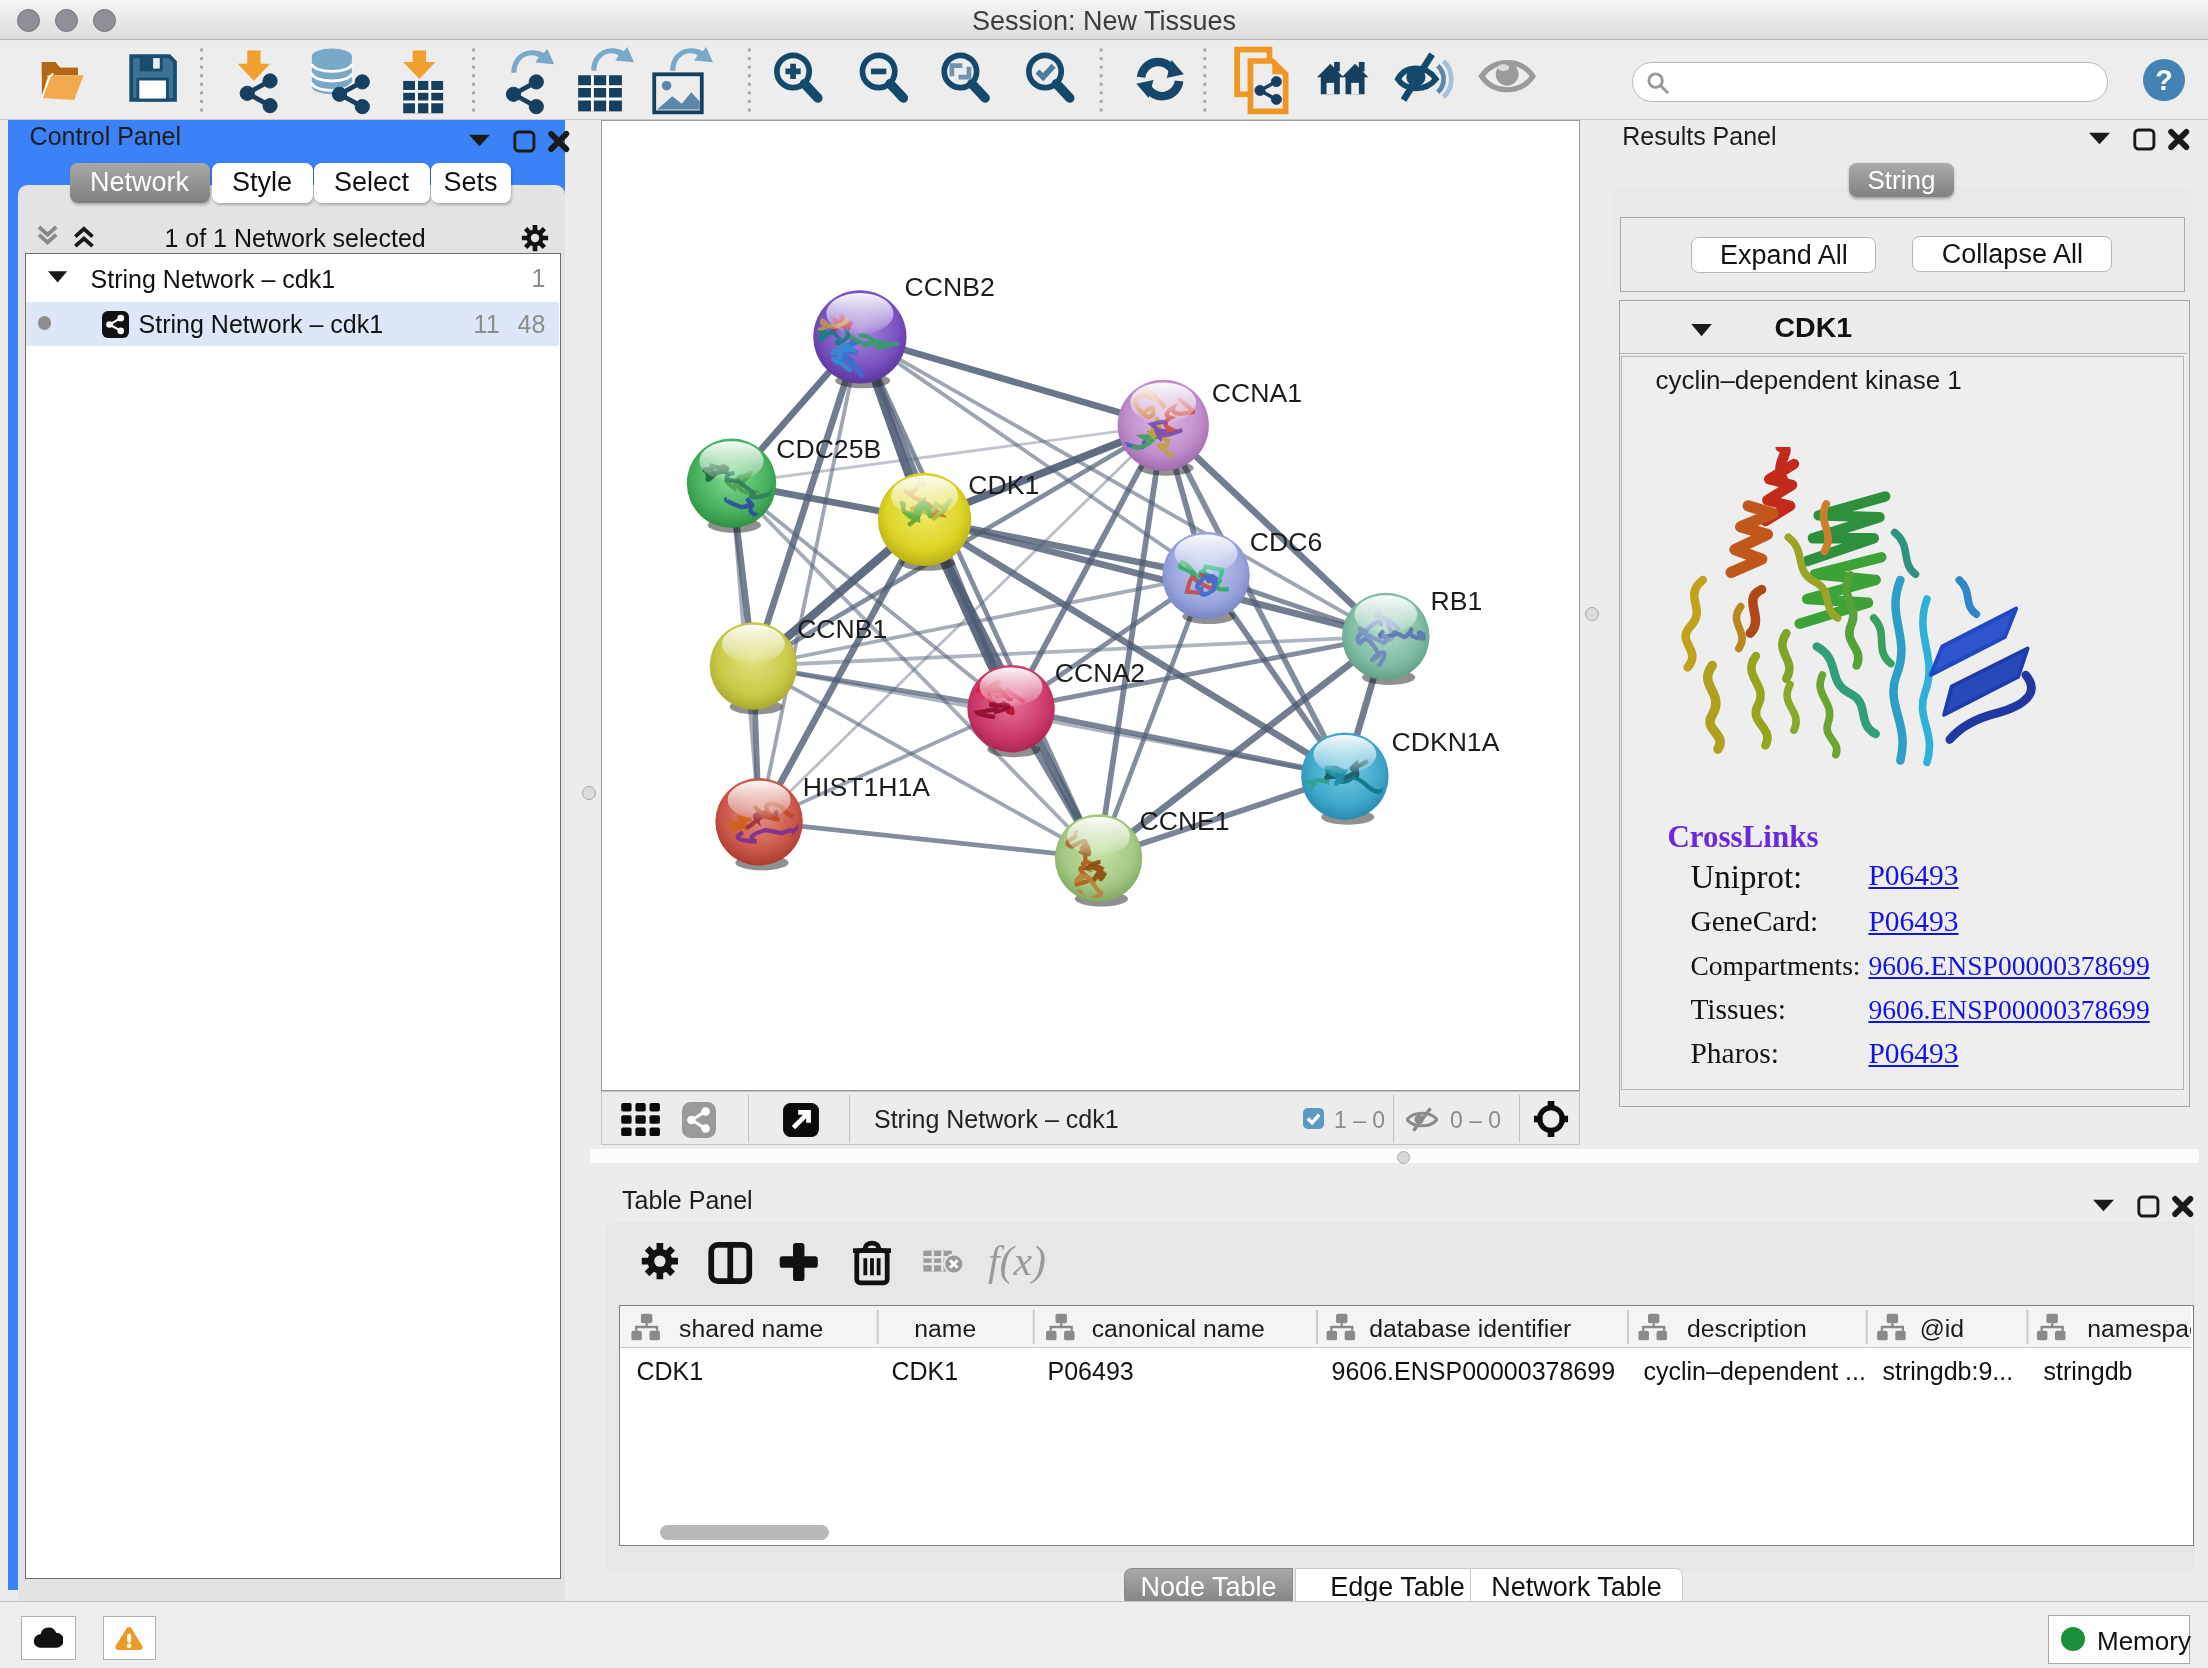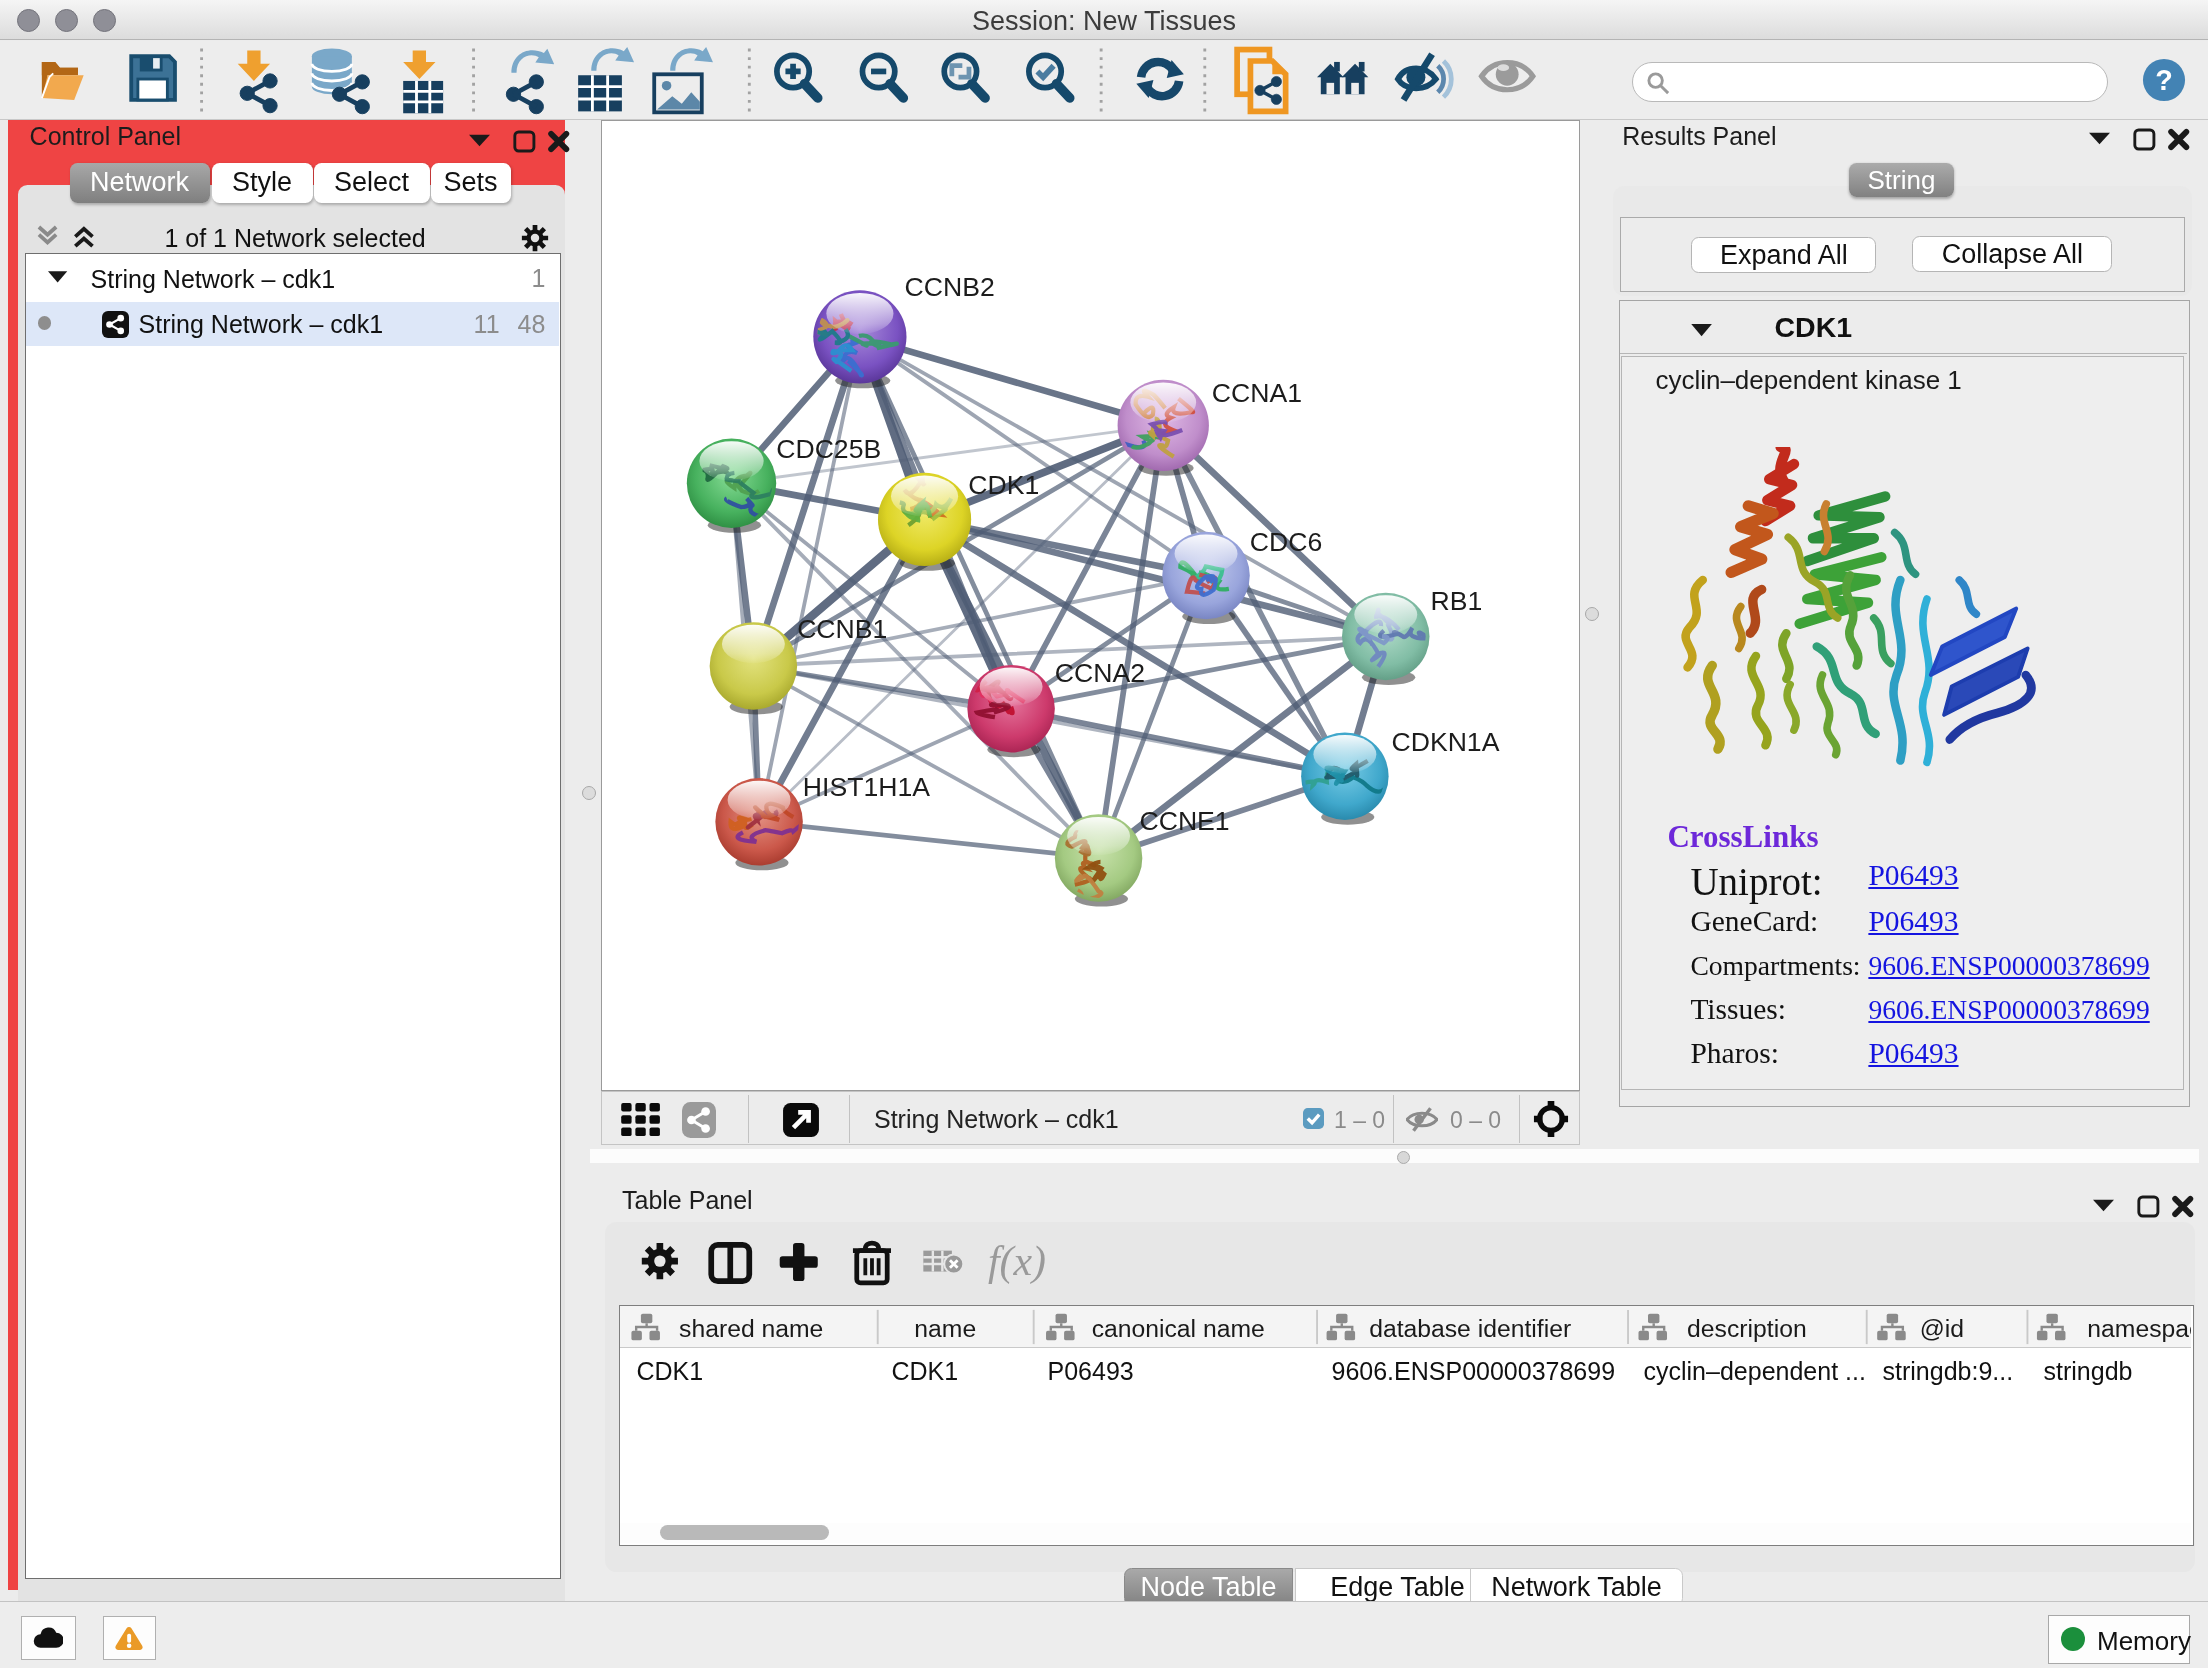--- a/index.html
+++ b/index.html
@@ -13,21 +13,21 @@
     background:#8f8f97; border:1px solid #74747c; }
   #title { width:100%; text-align:center; top:5.7px; font-size:27px; color:#3c3c3c; }
   
   #toolbar { left:0; top:41px; width:2208px; height:79px; background:#ededed;
     border-bottom:1px solid #c8c8c8; }
   #searchbox { left:1632px; top:21px; width:476px; height:40px; background:#fff;
     border:1.9px solid #b9b9b9; border-radius:20px; }
   
   .phead-title { font-size:25px; color:#1c1c1c; }
   
-  #cpanel { left:7.6px; top:120px; width:557px; height:1470px; background:#ef4444; }
+  #cpanel { left:7.6px; top:120px; width:557px; height:1470px; background:#3b82f6; }
   .tab { position:absolute; top:43px; height:40px; border-radius:7.6px; background:#fff;
     color:#111; font-size:27px; text-align:center; line-height:38px;
     box-shadow:1px 1.9px 2.9px rgba(0,0,0,0.25); }
   .tabsel { background:linear-gradient(#a8a8a8,#7f7f7f); color:#fff; }
   #cp-body { left:10.5px; top:65px; width:547px; height:1430px; background:#e3e3e3;
     border-radius:9.5px 9.5px 0 0; }
   #cp-bar { left:10.5px; top:102px; width:554px; height:31px; }
   #cp-list { left:17px; top:133px; width:536px; height:1326px; background:#ffffff;
     border:1.9px solid #6e6e6e; }
   .row-sel { background:#dde7f8; }
@@ -641,21 +641,21 @@
             <path d="M185 135 C 172 158, 196 166, 186 188 C 178 206, 200 212, 192 230" stroke="#55a23a" stroke-width="9"></path>
             <path d="M210 180 C 226 196, 210 214, 228 228" stroke="#3aa060" stroke-width="8"></path>
             <path d="M122 250 C 110 272, 136 278, 126 298" stroke="#8aa82a" stroke-width="8"></path>
             <path d="M156 240 C 146 262, 170 268, 162 290 C 156 306, 176 310, 170 324" stroke="#6aa433" stroke-width="8"></path>
             <path d="M232 90 C 250 104, 238 122, 254 134" stroke="#2e9480" stroke-width="8"></path>
             <path d="M300 140 C 314 152, 304 166, 318 176" stroke="#2f86c8" stroke-width="8"></path>
             <path d="M70 168 C 56 186, 80 194, 68 212" stroke="#b8881e" stroke-width="8"></path>
           </g>
         </svg>
         <div class="serif abs" style="left:45px;top:462px;font-size:31px;font-weight:bold;color:#6d28d9;">CrossLinks</div>
-        <div class="serif abs" style="left:68px;top:502px;font-size:39px;color:#111;text-align:right;">Uniprot:</div>
+        <div class="serif abs" style="left:68px;top:502px;font-size:33px;color:#111;text-align:right;">Uniprot:</div>
         <div class="serif abs link" style="left:246px;top:502px;font-size:29.5px;">P06493</div>
         <div class="serif abs" style="left:68px;top:548px;font-size:29.5px;color:#111;">GeneCard:</div>
         <div class="serif abs link" style="left:246px;top:548px;font-size:29.5px;">P06493</div>
         <div class="serif abs" style="left:68px;top:593px;font-size:27.6px;color:#111;">Compartments:</div>
         <div class="serif abs link" style="left:246px;top:593px;font-size:27.6px;">9606.ENSP00000378699</div>
         <div class="serif abs" style="left:68px;top:636px;font-size:29.5px;color:#111;">Tissues:</div>
         <div class="serif abs link" style="left:246px;top:637px;font-size:27.6px;">9606.ENSP00000378699</div>
         <div class="serif abs" style="left:68px;top:680px;font-size:29.5px;color:#111;">Pharos:</div>
         <div class="serif abs link" style="left:246px;top:680px;font-size:29.5px;">P06493</div>
       </div>

